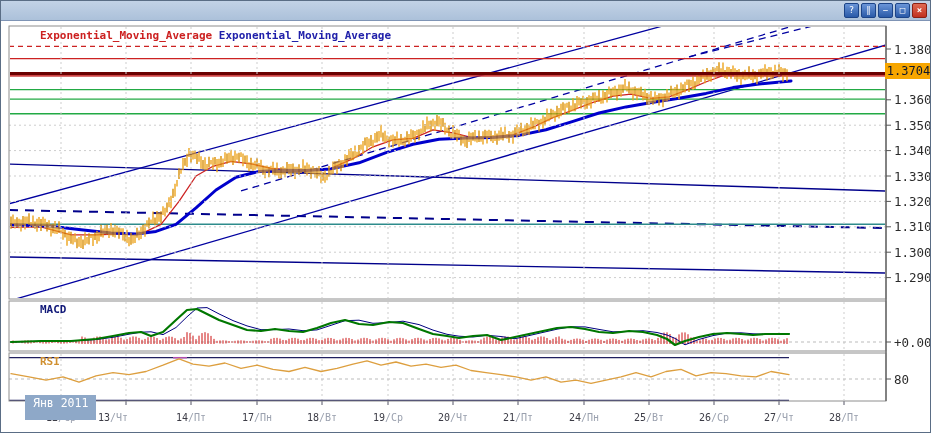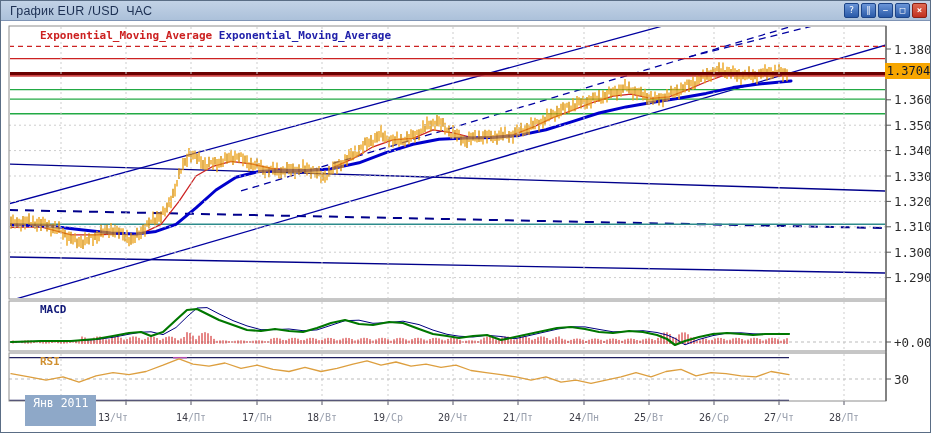--- a/index.html
+++ b/index.html
@@ -11,29 +11,28 @@
   .wbtn.close{background:linear-gradient(#e06a52,#c03020);border-color:#8a2014;font-weight:bold;}
   .lbl{position:absolute;font-family:"DejaVu Sans Mono",monospace;white-space:pre;padding-left:28px;}
   .legend{left:11px;top:28px;font-size:11px;font-weight:bold;}
   .legend .ema1{color:#cc2020;} .legend .ema2{color:#2020aa;}
   .macd-label{left:11px;top:302px;font-size:11px;font-weight:bold;color:#101878;}
   .rsi-label{left:11px;top:354px;font-size:11px;font-weight:bold;color:#d09030;}
   .axis-val{position:absolute;left:893px;font-family:"DejaVu Sans Mono",monospace;font-size:12.5px;color:#2b2b2b;}
   .price-badge{position:absolute;left:884px;top:62px;width:47px;height:16px;background:#f7a600;color:#0f172a;font-family:"DejaVu Sans Mono",monospace;font-size:12px;line-height:16px;text-align:center;}
   .date-label{position:absolute;top:411px;transform:translateX(-50%);font-family:"DejaVu Sans Mono",monospace;font-size:10px;}
   .date-label .d{color:#3c3c46;} .date-label .w{color:#9aa0ae;}
-  .month-badge{position:absolute;left:24px;top:394px;background:#8ea8c8;color:#fff;font-family:"DejaVu Sans Mono",monospace;font-size:11.5px;padding:1px 8px 16px;}
+  .month-badge{position:absolute;left:24px;top:394px;background:#8ea8c8;color:#fff;font-family:"DejaVu Sans Mono",monospace;font-size:11.5px;padding:1px 8px 10px;}
   svg{position:absolute;left:0;top:0;}
 </style>
 </head>
 <body>
 
 <div class="window">
   <div class="titlebar">
-    <span class="title">График EUR /USD  ЧАС</span>
     <div class="winbtns">
       <div class="wbtn">?</div>
       <div class="wbtn">∥</div>
       <div class="wbtn">−</div>
       <div class="wbtn">□</div>
       <div class="wbtn close">×</div>
     </div>
   </div>
 
   <svg id="chart-svg" width="931" height="433">
@@ -806,21 +805,21 @@
       <span class="axis-val" style="top: 116.7px;">1.3500</span>
       <span class="axis-val" style="top: 142.1px;">1.3400</span>
       <span class="axis-val" style="top: 167.5px;">1.3300</span>
       <span class="axis-val" style="top: 192.9px;">1.3200</span>
       <span class="axis-val" style="top: 218.3px;">1.3100</span>
       <span class="axis-val" style="top: 243.7px;">1.3000</span>
       <span class="axis-val" style="top: 269.1px;">1.2900</span>
     </div>
   <div class="price-badge">1.3704</div>
   <span class="axis-val" style="top:334px">+0.00</span>
-  <span class="axis-val" style="top:371px">30</span>
+  <span class="axis-val" style="top:371px">80</span>
 
   <div id="time-axis">
       <span class="date-label" style="left: 60px;"><span class="d">12</span><span class="w">/Ср</span></span>
       <span class="date-label" style="left: 112px;"><span class="d">13</span><span class="w">/Чт</span></span>
       <span class="date-label" style="left: 190px;"><span class="d">14</span><span class="w">/Пт</span></span>
       <span class="date-label" style="left: 256px;"><span class="d">17</span><span class="w">/Пн</span></span>
       <span class="date-label" style="left: 321px;"><span class="d">18</span><span class="w">/Вт</span></span>
       <span class="date-label" style="left: 387px;"><span class="d">19</span><span class="w">/Ср</span></span>
       <span class="date-label" style="left: 452px;"><span class="d">20</span><span class="w">/Чт</span></span>
       <span class="date-label" style="left: 517px;"><span class="d">21</span><span class="w">/Пт</span></span>

